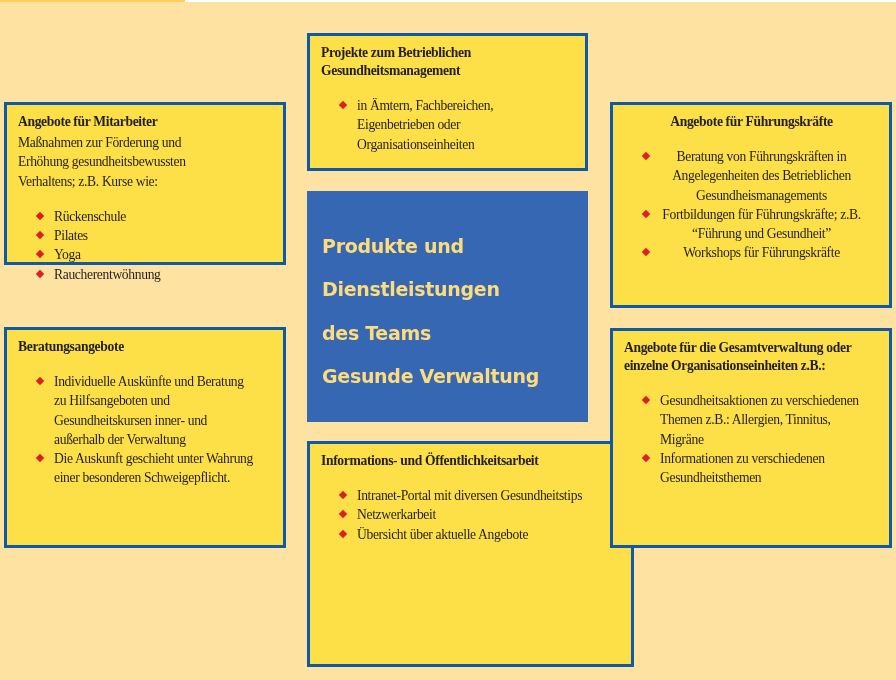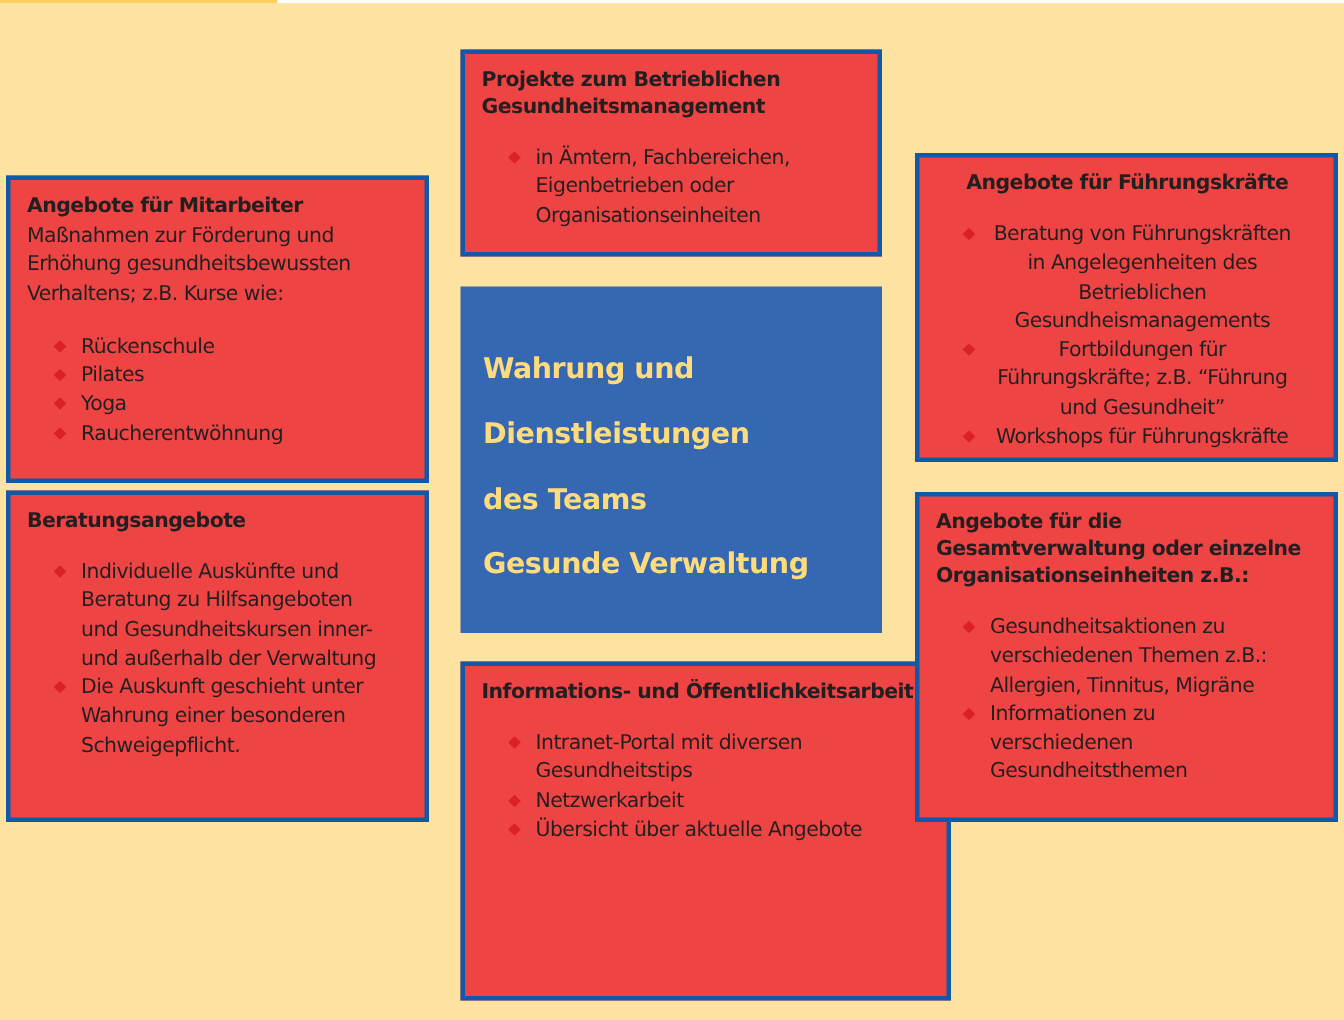--- a/index.html
+++ b/index.html
@@ -6,25 +6,26 @@
   body {
     width: 896px; height: 680px; position: relative; overflow: hidden;
     background: #FEE2A2;
     font-family: "DejaVu Sans", sans-serif;
     color: #231f20;
   }
   .topstrip-dark { position: absolute; left: 0; top: 0; width: 185px; height: 2px; background: #FCCF5E; }
   .topstrip-white { position: absolute; left: 185px; top: 0; width: 711px; height: 2px; background: #ffffff; }
   .box {
     position: absolute; box-sizing: border-box;
-    background: #ef4444;
+    background: #fde047;
     border: 3px solid #1059A7;
     padding: 8px 10px 6px 11px;
     font-size: 13.6px; line-height: 19.3px;
     letter-spacing: -0.35px;
+    font-family: Liberation Serif, serif;
   }
   .box .title { font-weight: bold; font-size: 13.6px; line-height: 18px; margin-bottom: 2px; }
   .box .intro { margin: 0; }
   .box ul { list-style: none; margin: 16px; padding: 0; }
   .box li { position: relative; padding-left: 20px; }
   .box li .bullet {
     position: absolute; left: 3px; top: 6px;
     width: 6px; height: 6px; background: #DA2128; transform: rotate(45deg);
   }
   .center {
@@ -35,21 +36,21 @@
     letter-spacing: -0.3px;
   }
   .center div { white-space: nowrap; }
 </style>
 </head>
 <body>
 
 <div class="topstrip-dark"></div>
 <div class="topstrip-white"></div>
 
-<div class="box" style="left:4px; top:117px; width:282px; height:205px;">
+<div class="box" style="left:4px; top:102px; width:282px; height:163px;">
   <div class="title">Angebote für Mitarbeiter</div>
   <div class="intro">Maßnahmen zur Förderung und</div>
   <div class="intro">Erhöhung gesundheitsbewussten</div>
   <div class="intro">Verhaltens; z.B. Kurse wie:</div>
   <ul>
     <li><span class="bullet"></span><span>Rückenschule</span></li>
     <li><span class="bullet"></span><span>Pilates</span></li>
     <li><span class="bullet"></span><span>Yoga</span></li>
     <li><span class="bullet"></span><span>Raucherentwöhnung</span></li>
   </ul>
@@ -64,21 +65,21 @@
 </div>
 
 <div class="box" style="left:307px; top:33px; width:281px; height:138px;">
   <div class="title">Projekte zum Betrieblichen Gesundheitsmanagement</div>
   <ul>
     <li><span class="bullet"></span><span>in Ämtern, Fachbereichen, Eigenbetrieben oder Organisationseinheiten</span></li>
   </ul>
 </div>
 
 <div class="center">
-  <div>Wahrung und</div>
+  <div>Produkte und</div>
   <div>Dienstleistungen</div>
   <div>des Teams</div>
   <div>Gesunde Verwaltung</div>
 </div>
 
 <div class="box" style="left:307px; top:441px; width:327px; height:226px;">
   <div class="title">Informations- und Öffentlichkeitsarbeit</div>
   <ul>
     <li><span class="bullet"></span><span>Intranet-Portal mit diversen Gesundheitstips</span></li>
     <li><span class="bullet"></span><span>Netzwerkarbeit</span></li>

